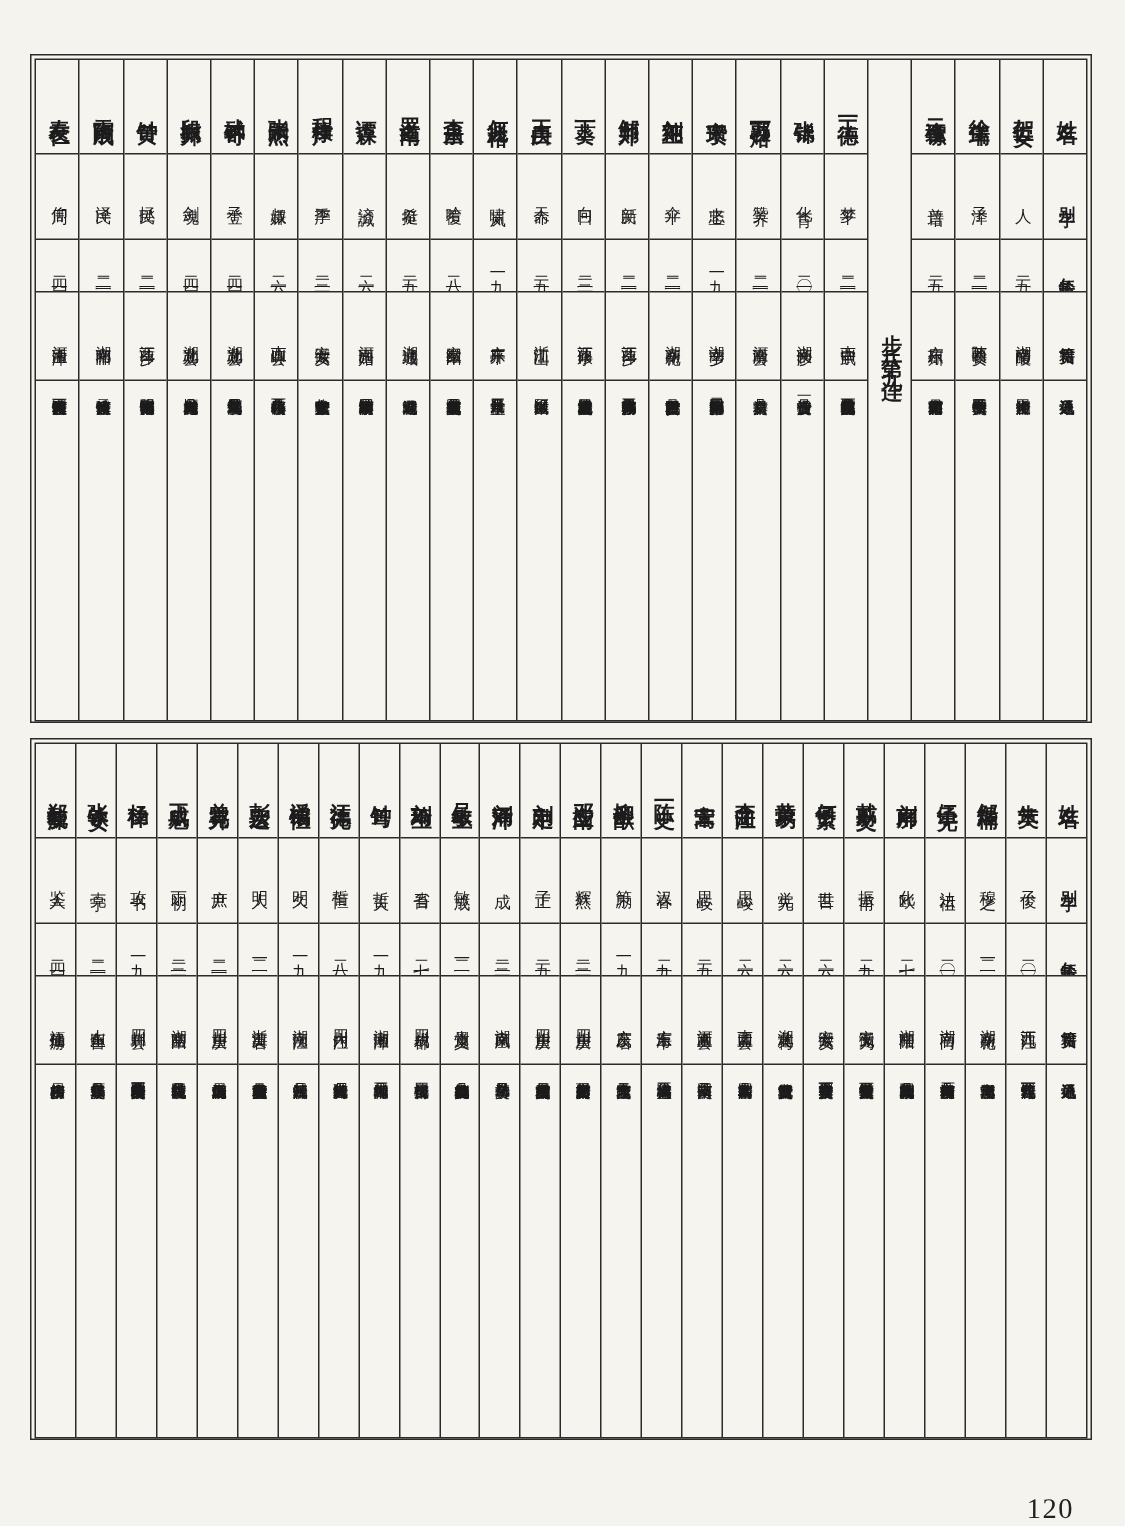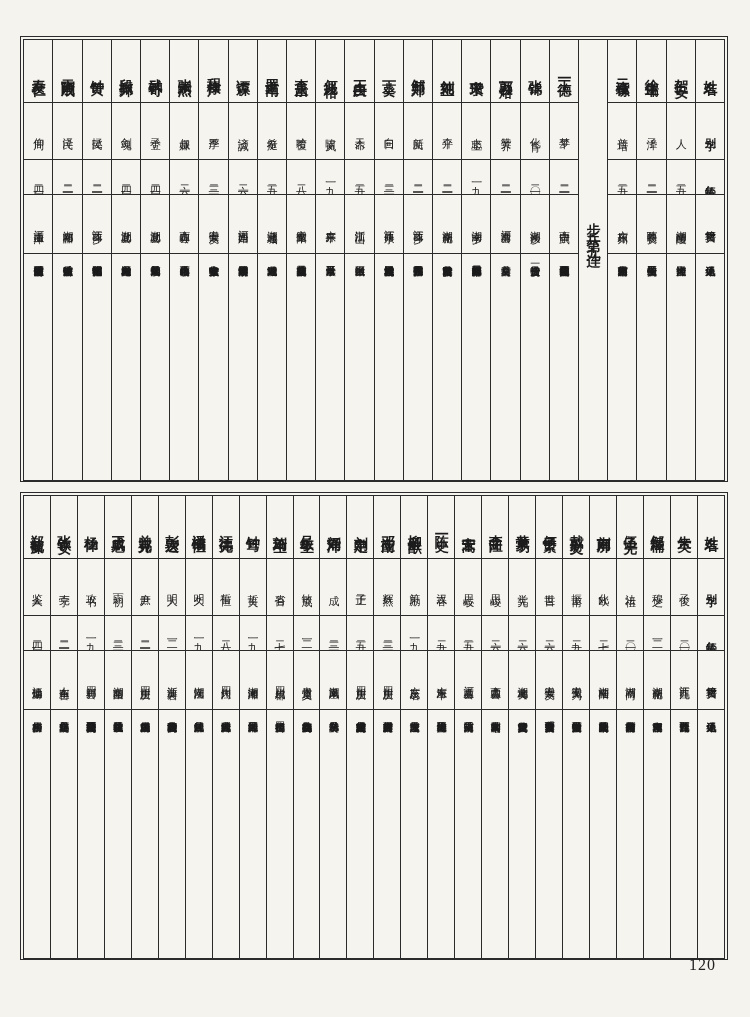--- a/index.html
+++ b/index.html
@@ -48,22 +48,22 @@
   .hcell .vtext{font-weight:bold;}
   .vtext.h0{font-size:13px;letter-spacing:0.5em;}
   .vtext.h1{font-size:12px;letter-spacing:0.45em;}
   .vtext.h2{font-size:11px;letter-spacing:0.1em;}
   .vtext.h3{font-size:12px;letter-spacing:0.35em;}
   .vtext.h4{font-size:12px;letter-spacing:1.05em;}
   
   .section-col{justify-content:flex-start;align-items:center;padding-top:172px;}
   .section-col .vtext{font-size:14px;font-weight:bold;letter-spacing:0.55em;}
   .page-number{
-    position:absolute;top:956px;right:34px;
-    font-size:16px;letter-spacing:1px;color:#222;
+    position:absolute;top:996px;right:34px;
+    font-size:19px;letter-spacing:1px;color:#222;
   }
   .smudge{
     position:absolute;left:26px;top:140px;width:16px;height:40px;
     background:#5a5a58;opacity:.55;filter:blur(1.2px);
     border-radius:3px;transform:rotate(3deg);
   }
   .smudge2{
     position:absolute;left:30px;top:186px;width:10px;height:14px;
     background:#6a6a66;opacity:.4;filter:blur(1.5px);border-radius:2px;
   }

